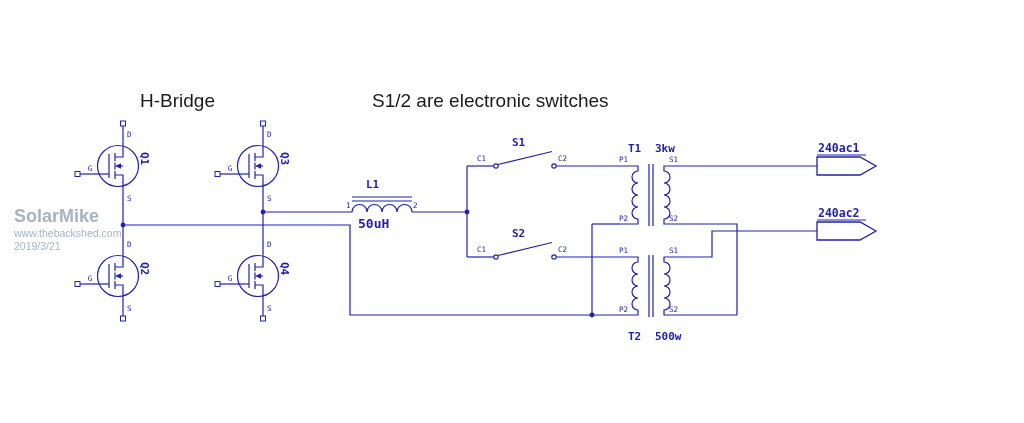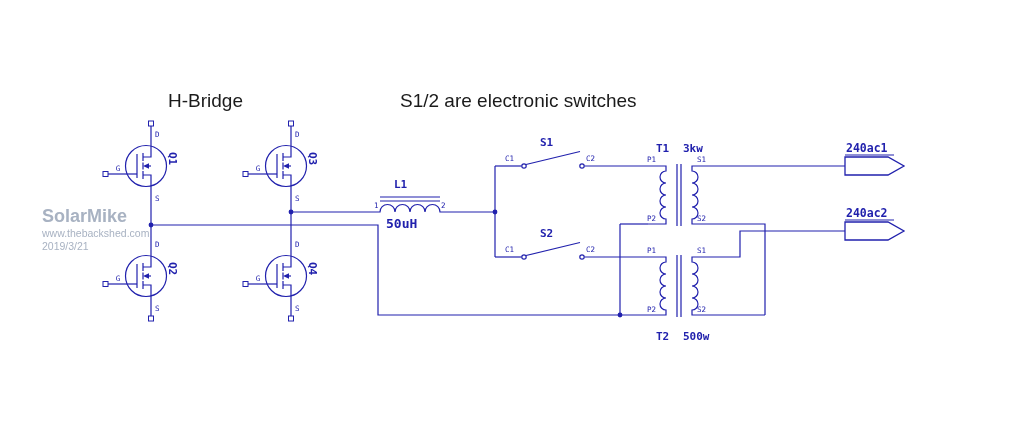--- a/index.html
+++ b/index.html
@@ -1,17 +1,17 @@
 <!DOCTYPE html>
 <html style="--wire: #2121ad; --title: #1b1b1b; --watermark: #a8b2c2;"><head>
 <meta charset="utf-8">
 <style>
   :root { --wire:#2121ad; --title:#1b1b1b; --watermark:#a8b2c2; }
   html,body{margin:0;padding:0;background:#fff;}
-  .stage{position:relative;width:912px;height:423px;background:#ffffff;overflow:hidden;margin-left:28px;}
+  .stage{position:relative;width:912px;height:423px;background:#ffffff;overflow:hidden;}
   svg{display:block;}
   .sym,.wire{stroke:var(--wire);fill:none;stroke-width:1.2;}
   .symf{fill:var(--wire);stroke:none;}
   .term{fill:#ffffff;stroke:var(--wire);stroke-width:1;}
   .dot{fill:var(--wire);stroke:none;}
   .contact{fill:#ffffff;stroke:var(--wire);stroke-width:1.2;}
   .port{fill:#ffffff;stroke:var(--wire);stroke-width:1.3;}
   text{font-family:"DejaVu Sans Mono",monospace;fill:var(--wire);}
   .ref{font-size:11px;font-weight:bold;}
   .val{font-size:13px;font-weight:bold;}

